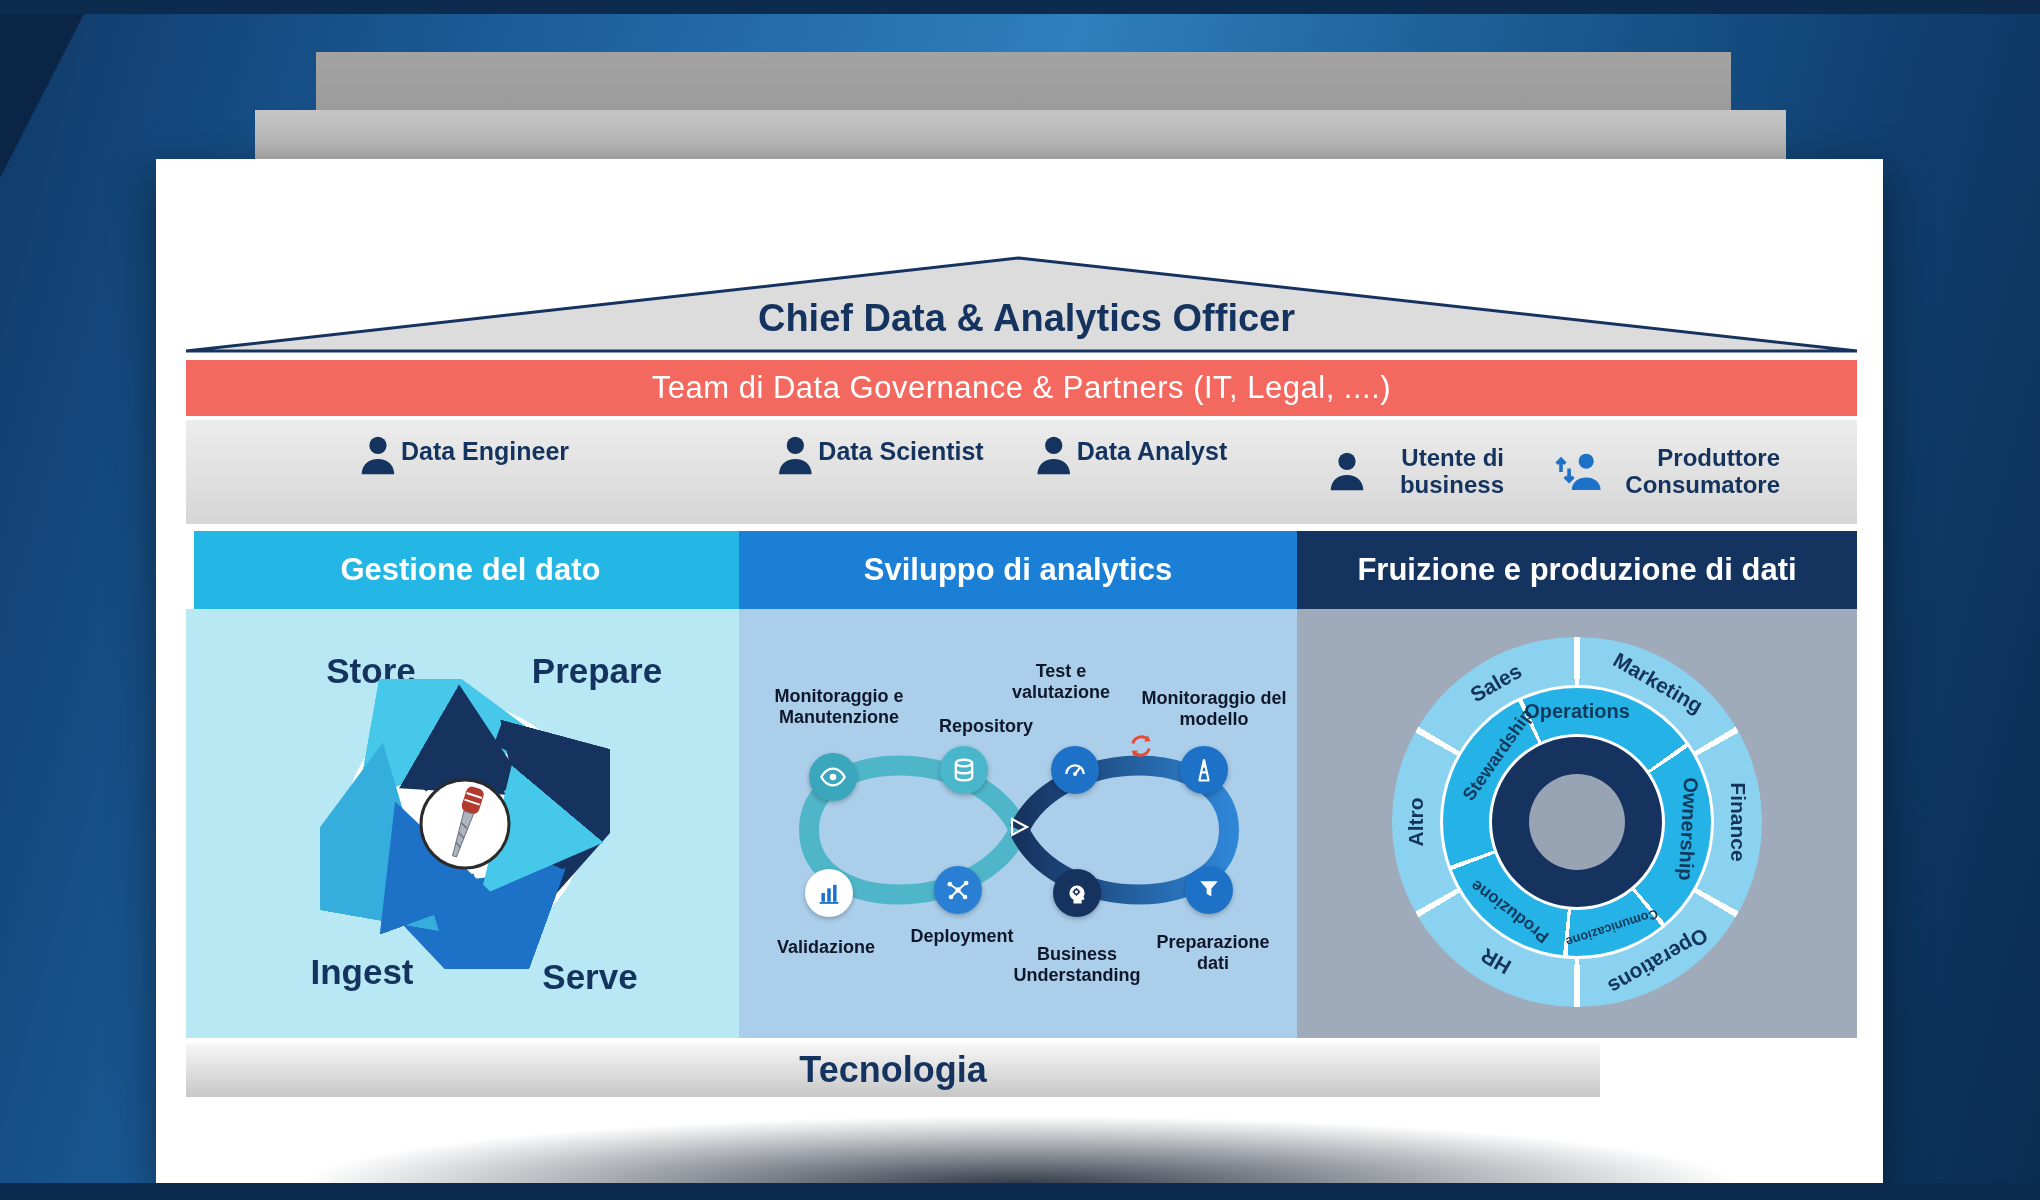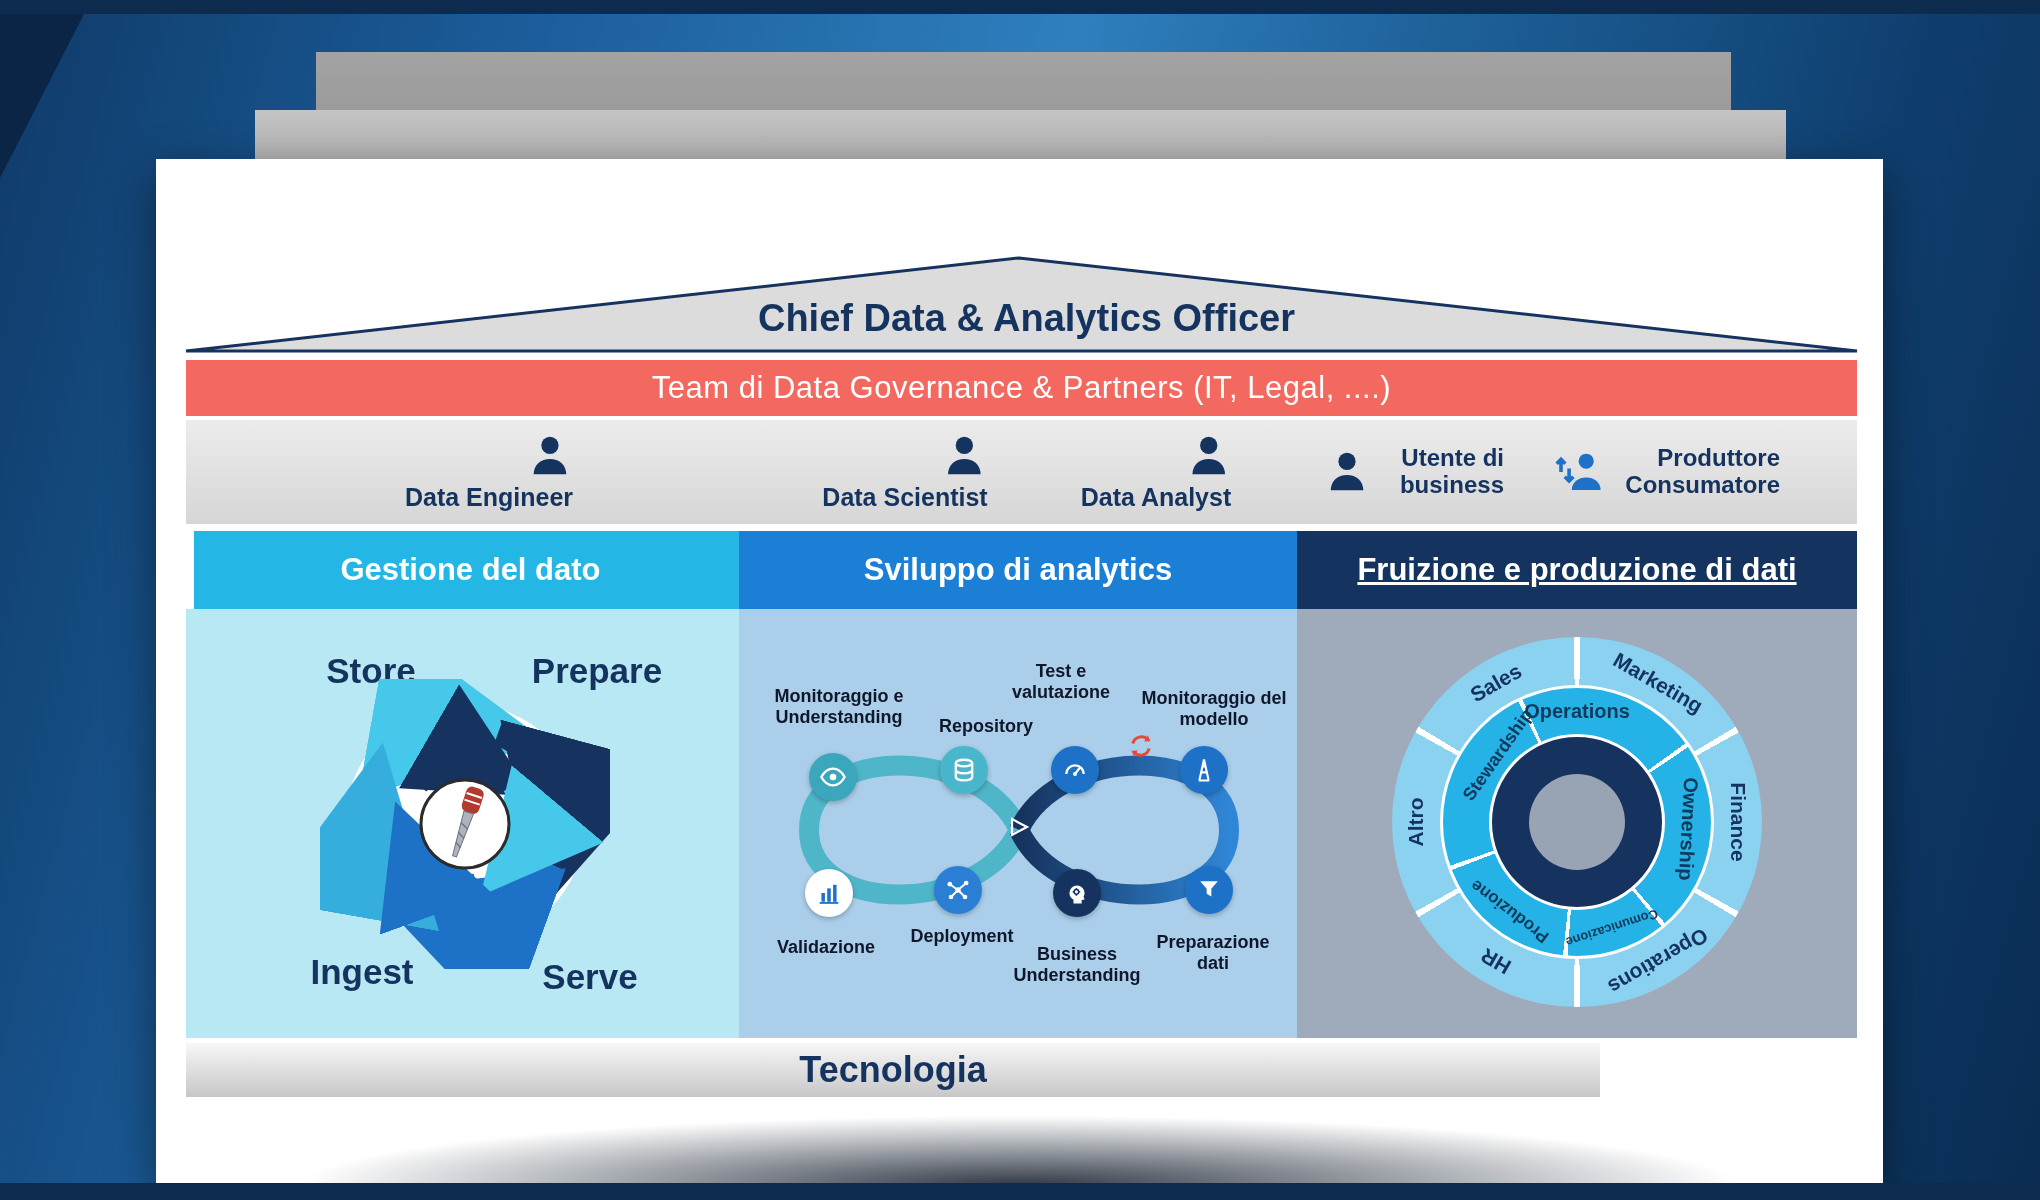--- a/index.html
+++ b/index.html
@@ -13,29 +13,29 @@
   .corner-tri{left:0;top:14px;width:84px;height:164px;background:#0a2546;clip-path:polygon(0 0,100% 0,0 100%);}
   .bottomstrip{left:0;top:1183px;width:2040px;height:17px;background:#0d2b4e;z-index:9;}
   .sheet1{left:316px;top:52px;width:1415px;height:110px;background:linear-gradient(180deg,#a3a3a3,#949494);z-index:1;}
   .sheet2{left:255px;top:110px;width:1531px;height:60px;background:linear-gradient(180deg,#c4c4c4,#b0b0b0);z-index:2;}
   
   .slide{left:156px;top:159px;width:1727px;height:1026px;background:#fff;z-index:3;box-shadow:0 14px 44px rgba(0,0,0,.45);}
   .roof-title{left:0;top:138px;width:1727px;text-align:center;font-size:38px;font-weight:bold;color:#14335e;margin-left:7px;}
   .banner{left:30px;top:201px;width:1671px;height:56px;background:#f4695f;color:#fff;
     font-size:31px;line-height:56px;text-align:center;letter-spacing:.5px;}
   .roleband{left:30px;top:261px;width:1671px;height:104px;background:linear-gradient(180deg,#ececec,#d6d6d6);}
-  .rolecol{display:flex;flex-direction:column;align-items:flex-end;margin-left:27px;}
+  .rolecol{display:flex;align-items:flex-start;}
   .rolerow{display:flex;flex-direction:row;align-items:center;gap:14px;}
   .rolelabel{font-size:25px;font-weight:bold;color:#14335e;margin-top:4px;white-space:nowrap;}
   .rolelabel2{font-size:24px;font-weight:bold;color:#14335e;line-height:1.12;width:150px;text-align:right;}
   
   .colhead{top:372px;height:78px;color:#fff;font-size:31px;font-weight:bold;text-align:center;line-height:78px;}
   .ch1{left:38px;width:553px;background:#24b6e4;}
   .ch2{left:583px;width:558px;background:#1b7fd6;}
-  .ch3{left:1141px;width:560px;background:#14335e;text-decoration:underline;}
+  .ch3{left:1141px;width:560px;background:#14335e;}
   .colbody{top:450px;height:429px;}
   .cb1{left:30px;width:553px;background:#b9e8f5;}
   .cb2{left:583px;width:558px;background:#abceea;}
   .cb3{left:1141px;width:560px;background:#9faaba;}
   .cycleword{font-size:35px;font-weight:bold;color:#14335e;white-space:nowrap;}
   .mlstep{font-size:18px;font-weight:bold;color:#0f172a;text-align:center;line-height:1.15;}
   .node{border-radius:50%;width:48px;height:48px;display:flex;align-items:center;justify-content:center;
     box-shadow:0 2px 5px rgba(0,0,0,.25);}
   
   .wheel{left:1236px;top:478px;width:370px;height:370px;}
@@ -168,21 +168,21 @@
         <defs>
           <linearGradient id="lg-right" x1="0" y1="0" x2="1" y2="0">
             <stop offset="0" stop-color="#16325e"></stop>
               <stop offset="1" stop-color="#2f86d6"></stop>
           </linearGradient>
         </defs>
         <path d="M 280 221 C 240 135, 70 135, 70 221 C 70 307, 240 307, 280 221" stroke="#4fb6c9" stroke-width="20" fill="none"></path>
         <path d="M 280 221 C 320 135, 490 135, 490 221 C 490 307, 320 307, 280 221" stroke="url(#lg-right)" stroke-width="20" fill="none"></path>
       </svg>
 
-      <div class="abs mlstep tt" style="left:100px;top:98px;width:195px">Monitoraggio e Understanding</div>
+      <div class="abs mlstep tt" style="left:100px;top:98px;width:195px">Monitoraggio e Manutenzione</div>
       <div class="abs mlstep tt" style="left:247px;top:117px;white-space:nowrap">Repository</div>
       <div class="abs mlstep tt" style="left:322px;top:73px;width:120px">Test e valutazione</div>
       <div class="abs mlstep tt" style="left:475px;top:100px;width:150px">Monitoraggio del modello</div>
       <div class="abs mlstep tt" style="left:87px;top:338px;white-space:nowrap">Validazione</div>
       <div class="abs mlstep tt" style="left:223px;top:327px;white-space:nowrap">Deployment</div>
       <div class="abs mlstep tt" style="left:338px;top:356px;width:180px">Business Understanding</div>
       <div class="abs mlstep tt" style="left:474px;top:344px;width:145px">Preparazione dati</div>
 
       <div class="abs node tt" style="left:94px;top:168px;background:#3aa7bd">
         <svg width="28" height="28" viewBox="0 0 24 24">

